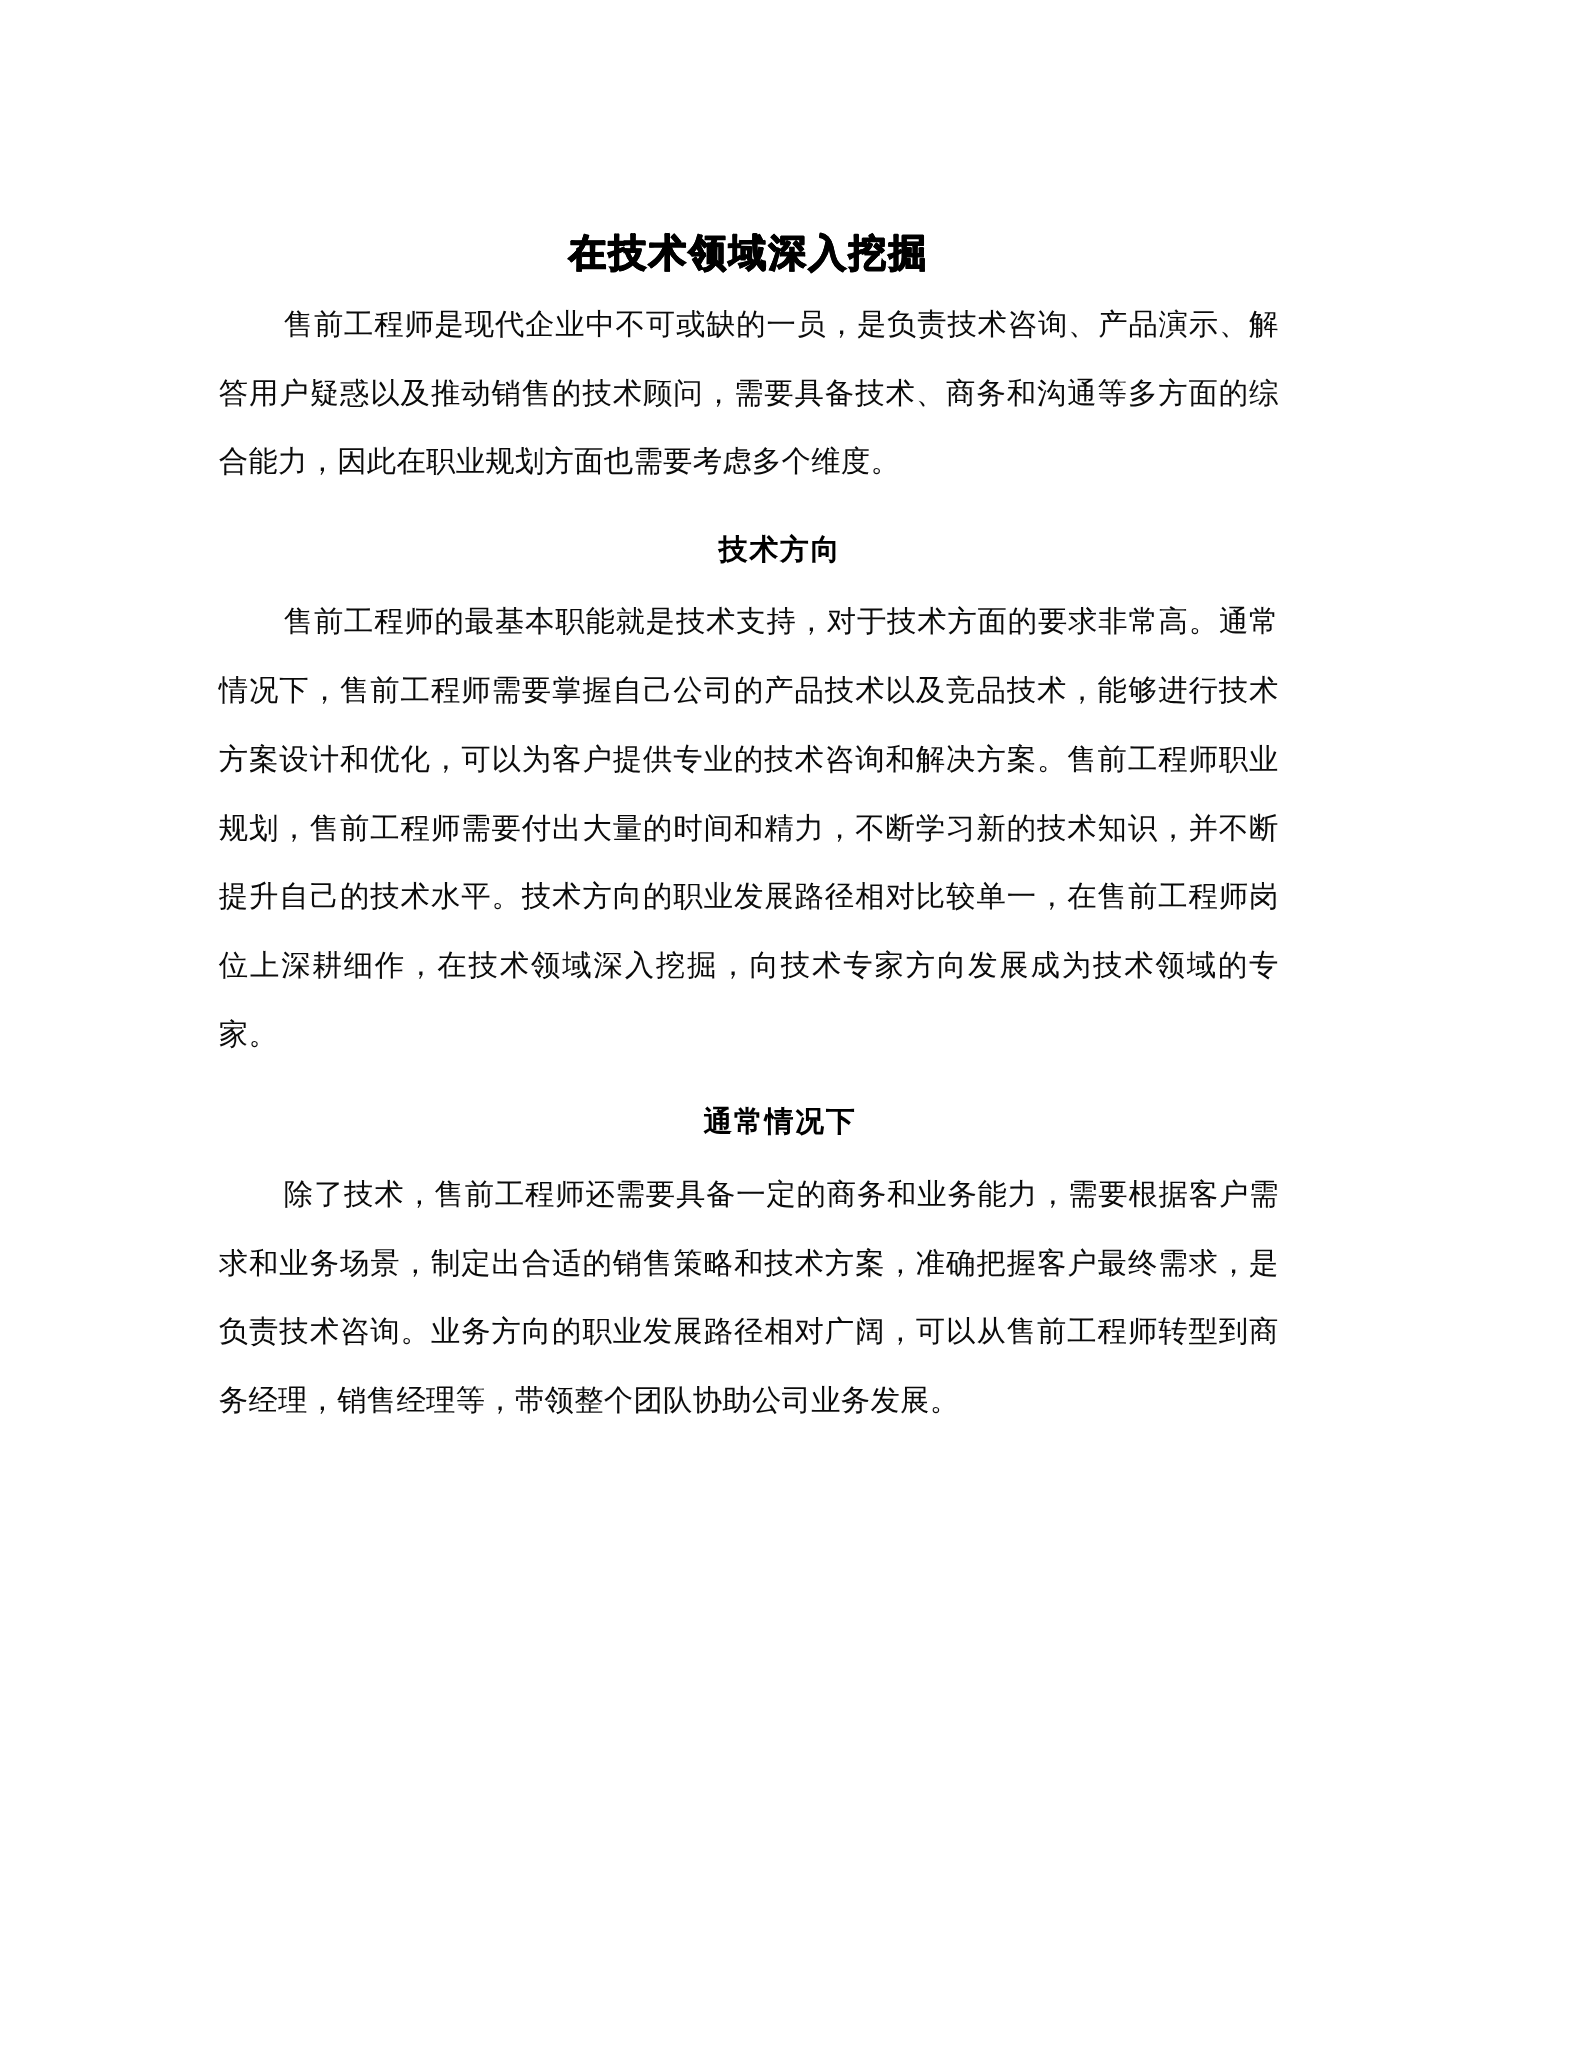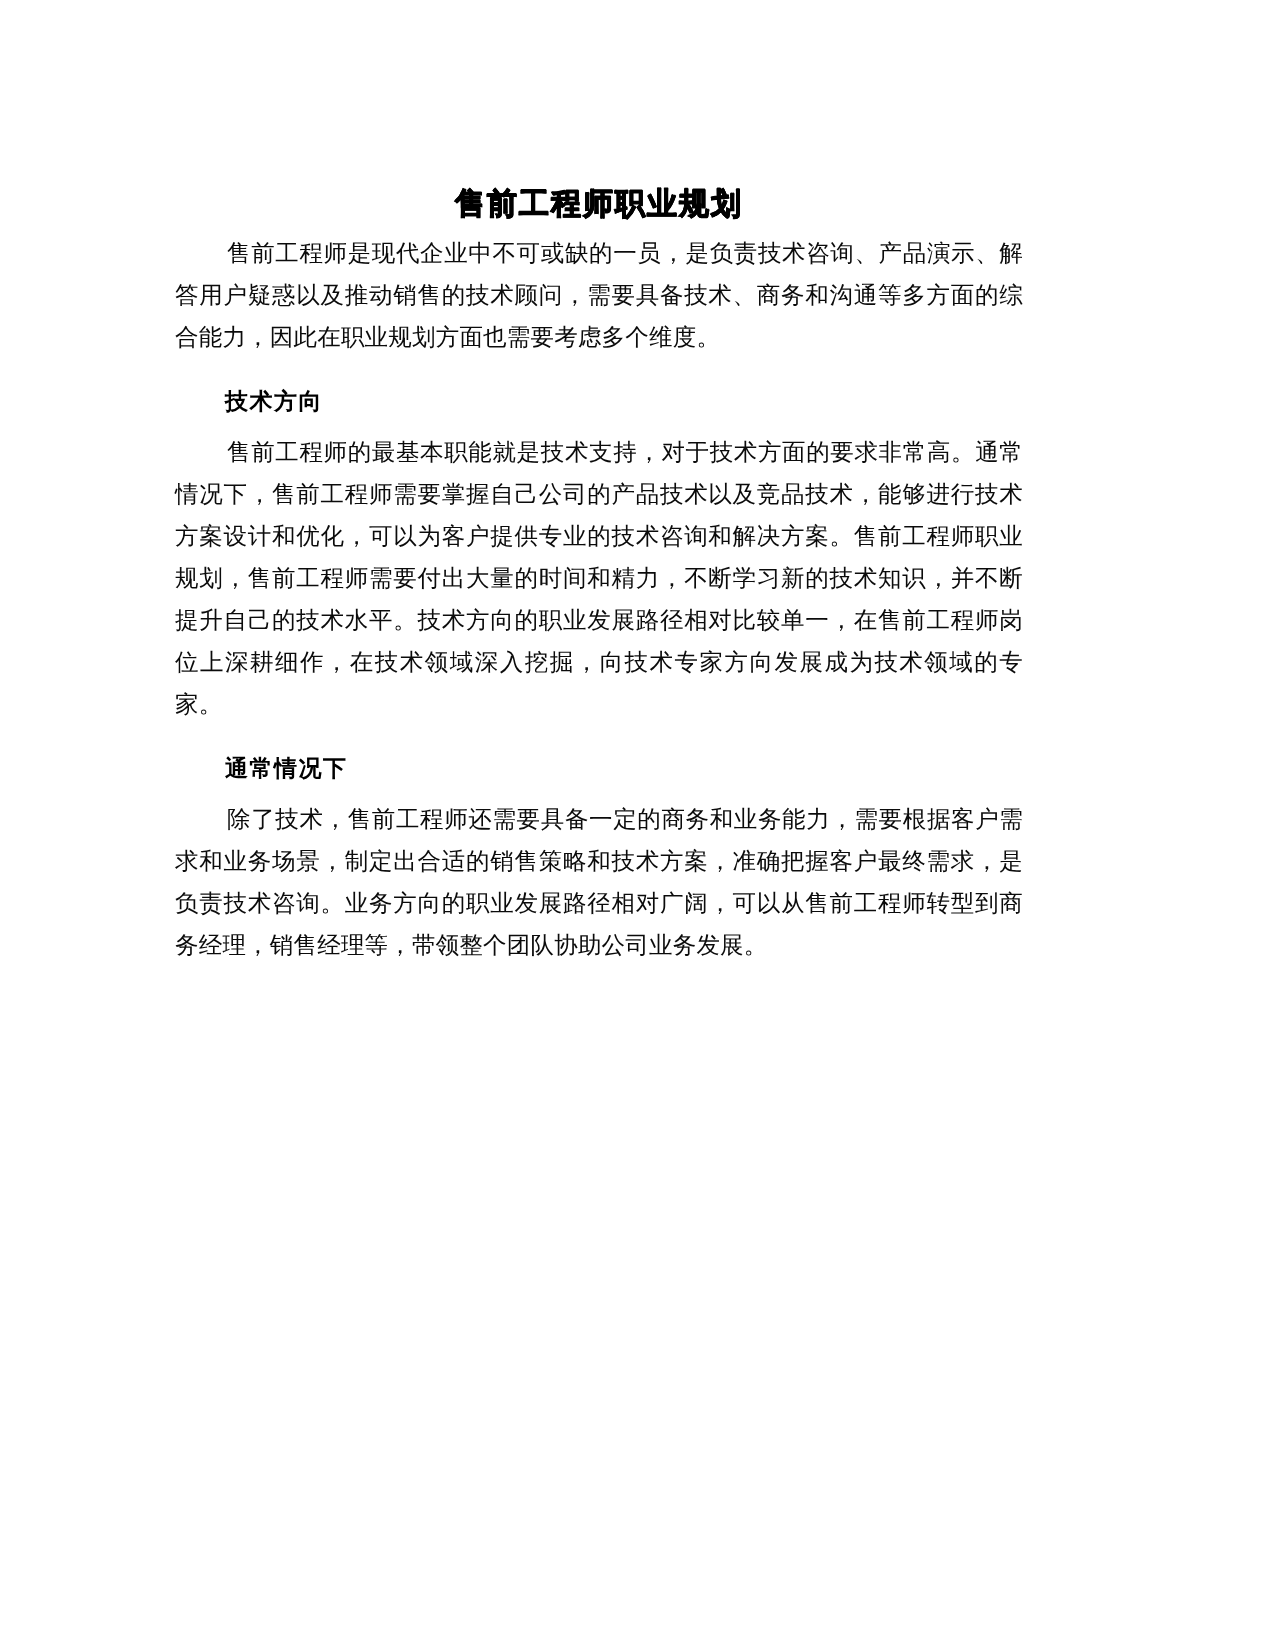--- a/index.html
+++ b/index.html
@@ -42,45 +42,46 @@
   
   .section-heading {
     font-family: "DejaVu Sans", "Liberation Sans", sans-serif;
     font-weight: 700;
     font-size: 23px;
     line-height: 55px;
     color: #000000;
     text-indent: 50px;
     letter-spacing: 1.5px;
     margin: 16px 0 2px 0;
+    text-align: center;
   }
 
   
   .body-para {
     font-family: "DejaVu Serif", "Liberation Serif", serif;
     font-size: 23.5px;
-    line-height: 42px;
+    line-height: 55px;
     color: #0b0b0b;
     text-align: justify;
     text-justify: inter-character;
     text-indent: 52px;
     margin: 0 0 2px 0;
     letter-spacing: 0.2px;
     word-break: break-all;
   }
   .para-gap { margin-bottom: 10px; }
   .intro-para { margin-bottom: 4px; }
 </style>
 </head>
 <body>
 
 <div class="page">
   <div class="content">
 
-    <h1 class="doc-title">售前工程师职业规划</h1>
+    <h1 class="doc-title">在技术领域深入挖掘</h1>
 
     <p class="body-para intro-para">售前工程师是现代企业中不可或缺的一员，是负责技术咨询、产品演示、解答用户疑惑以及推动销售的技术顾问，需要具备技术、商务和沟通等多方面的综合能力，因此在职业规划方面也需要考虑多个维度。</p>
 
     <h2 class="section-heading">技术方向</h2>
 
     <p class="body-para para-gap">售前工程师的最基本职能就是技术支持，对于技术方面的要求非常高。通常情况下，售前工程师需要掌握自己公司的产品技术以及竞品技术，能够进行技术方案设计和优化，可以为客户提供专业的技术咨询和解决方案。售前工程师职业规划，售前工程师需要付出大量的时间和精力，不断学习新的技术知识，并不断提升自己的技术水平。技术方向的职业发展路径相对比较单一，在售前工程师岗位上深耕细作，在技术领域深入挖掘，向技术专家方向发展成为技术领域的专家。</p>
 
     <h2 class="section-heading">通常情况下</h2>
 
     <p class="body-para">除了技术，售前工程师还需要具备一定的商务和业务能力，需要根据客户需求和业务场景，制定出合适的销售策略和技术方案，准确把握客户最终需求，是负责技术咨询。业务方向的职业发展路径相对广阔，可以从售前工程师转型到商务经理，销售经理等，带领整个团队协助公司业务发展。</p>

